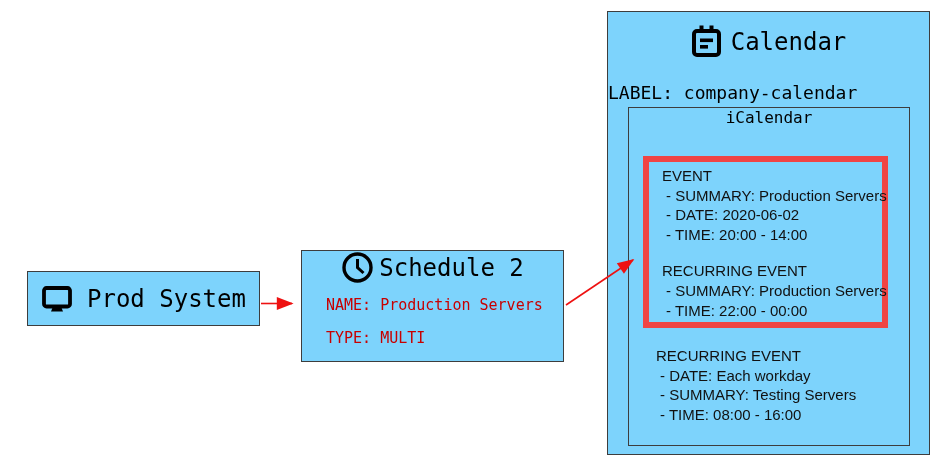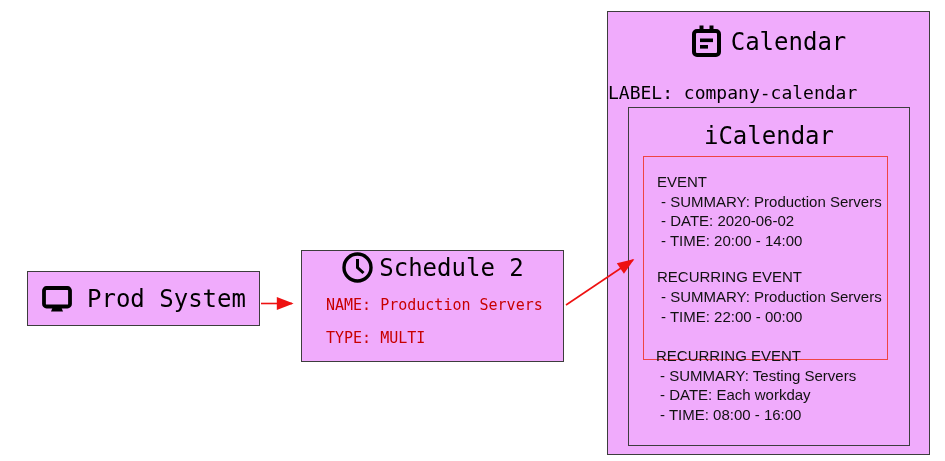--- a/index.html
+++ b/index.html
@@ -7,21 +7,21 @@
   .canvas {
     position: relative;
     width: 945px;
     height: 461px;
     background: #ffffff;
     overflow: hidden;
     font-family: "DejaVu Sans Mono", monospace;
   }
   .box {
     position: absolute;
-    background: #f0abfc;
+    background: #7dd3fc;
     border: 1px solid #3d3d3d;
   }
   .title-row {
     display: flex;
     align-items: center;
     justify-content: center;
   }
   .node-title {
     font-family: "DejaVu Sans Mono", monospace;
     font-size: 24px;
@@ -60,33 +60,33 @@
     margin-top: 24px;
     font-family: "DejaVu Sans Mono", monospace;
     font-size: 18px;
     color: #000000;
     white-space: nowrap;
   }
 
   
   .icalendar-box { left: 20px; top: 95px; width: 282px; height: 339px; }
   .ical-title {
-    margin-top: 14px;
+    margin-top: 0;
     text-align: center;
     font-family: "DejaVu Sans Mono", monospace;
-    font-size: 24px;
+    font-size: 16px;
     color: #000000;
   }
 
   
   .highlight-box {
     position: absolute;
-    left: 14px; top: 48px; width: 245px; height: 204px;
-    border: 1px solid #ef4444;
-    padding: 15px 0 0 13px;
+    left: 14px; top: 48px; width: 245px; height: 172px;
+    border: 6px solid #ef4444;
+    padding: 4px 0 0 13px;
   }
   .event-block {
     font-family: "Liberation Sans", sans-serif;
     font-size: 15px;
     line-height: 19.6px;
     color: #111111;
     white-space: nowrap;
   }
   .event-block + .event-block { margin-top: 17px; }
   .event-line { padding-left: 4px; }
@@ -154,22 +154,22 @@
         </div>
         <div class="event-block">
           <div class="event-type">RECURRING EVENT</div>
           <div class="event-line">- SUMMARY: Production Servers</div>
           <div class="event-line">- TIME: 22:00 - 00:00</div>
         </div>
       </div>
 
       <div class="event-block other-events">
         <div class="event-type">RECURRING EVENT</div>
+        <div class="event-line">- DATE: Each workday</div>
         <div class="event-line">- SUMMARY: Testing Servers</div>
-        <div class="event-line">- DATE: Each workday</div>
         <div class="event-line">- TIME: 08:00 - 16:00</div>
       </div>
     </div>
   </div>
 
   <svg class="arrows" viewBox="0 0 945 461">
     <defs>
       <marker id="ah" markerWidth="12" markerHeight="10" refX="10" refY="4.5" orient="auto">
         <path d="M0.5,0.5 L11,4.5 L0.5,8.5 z" fill="#ee1111"></path>
       </marker>

